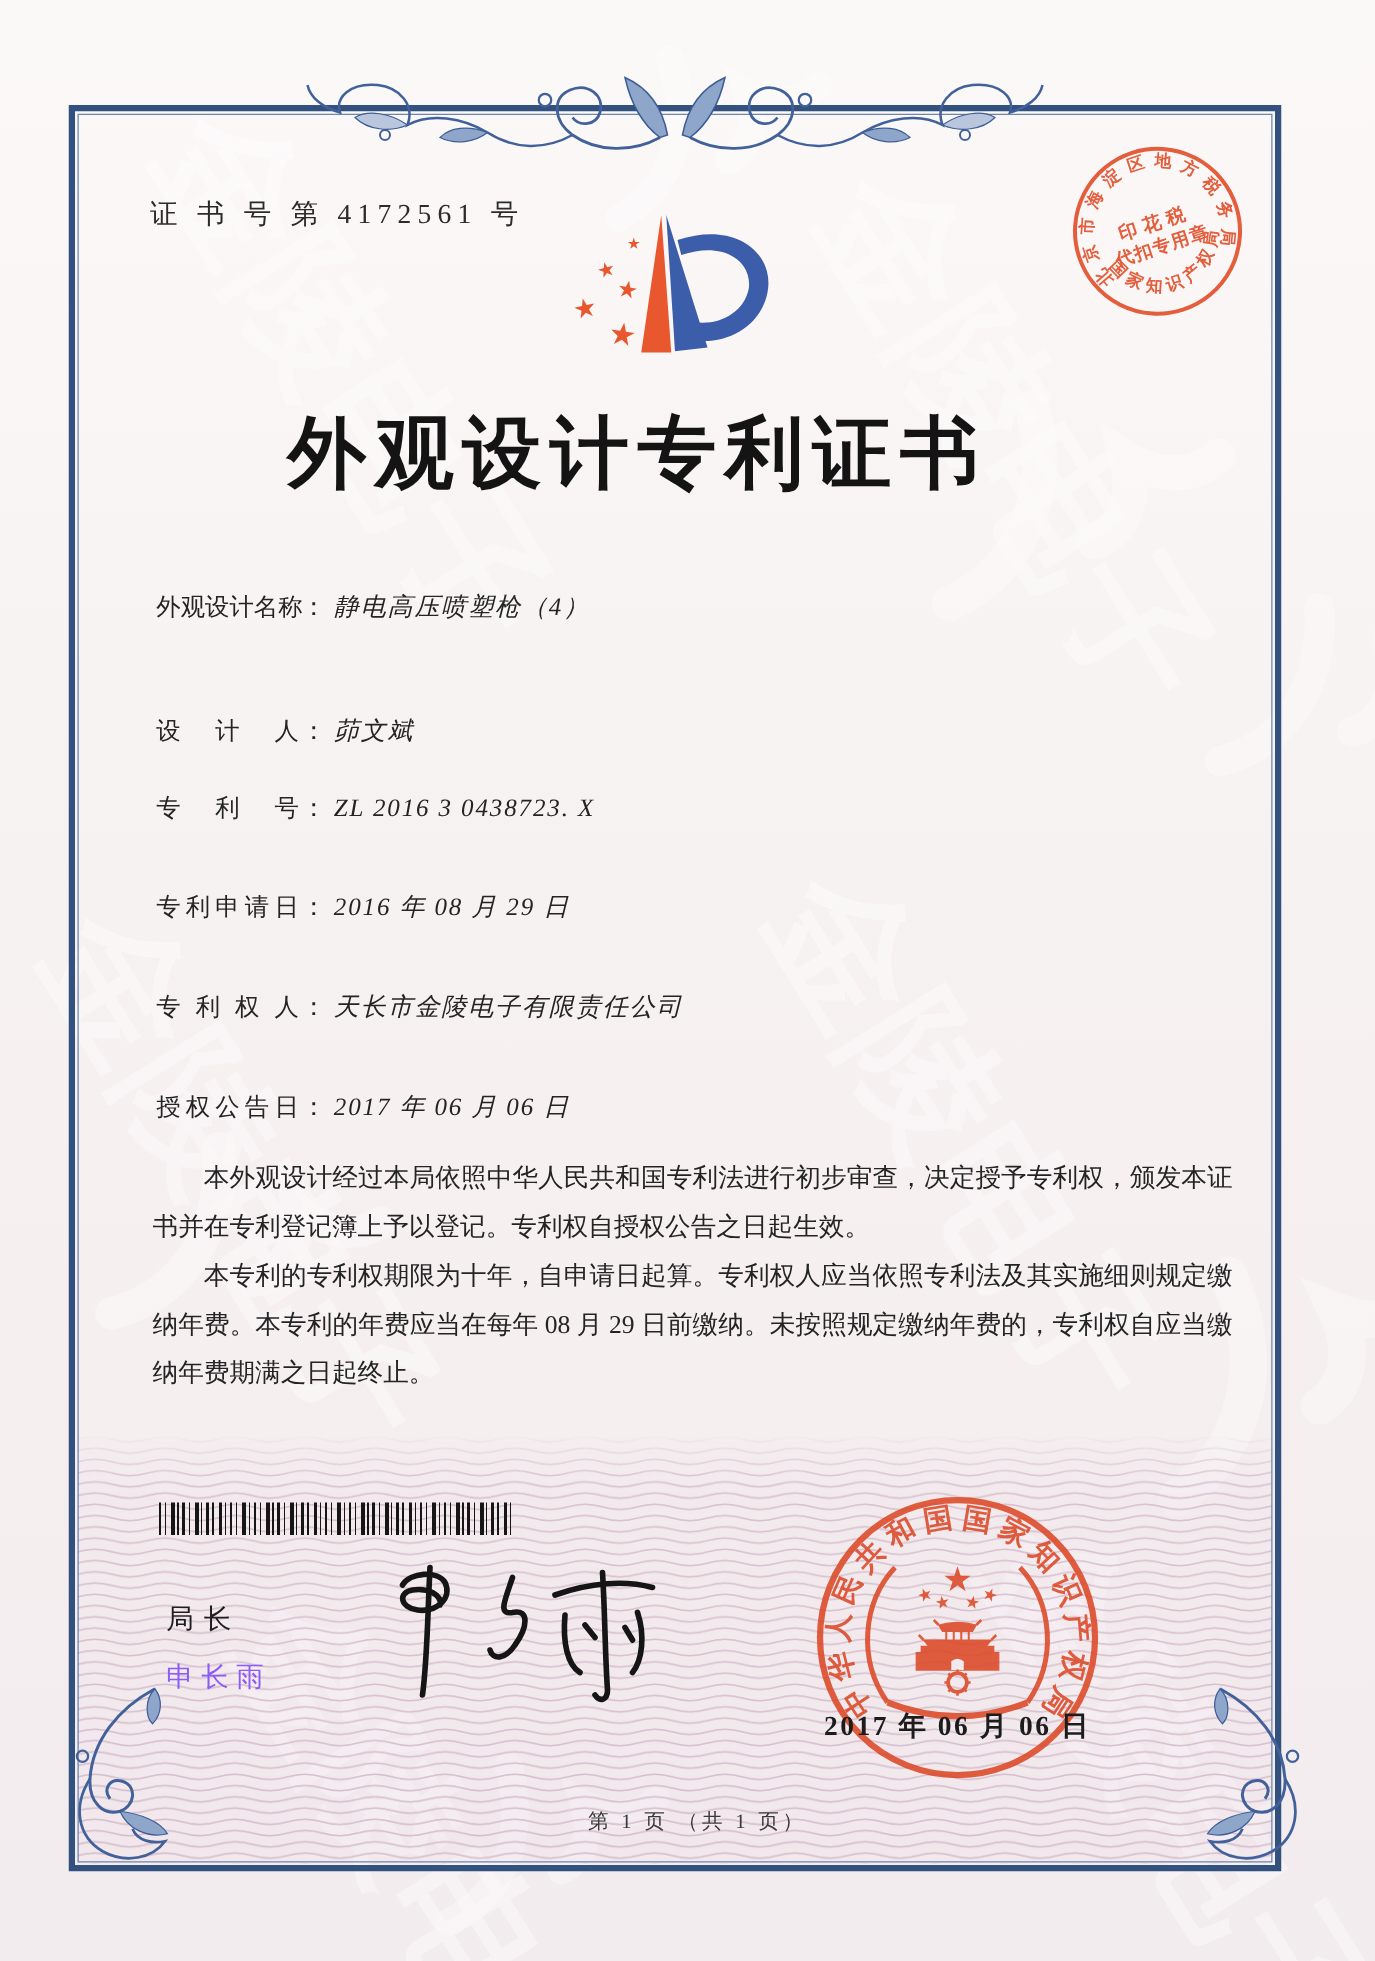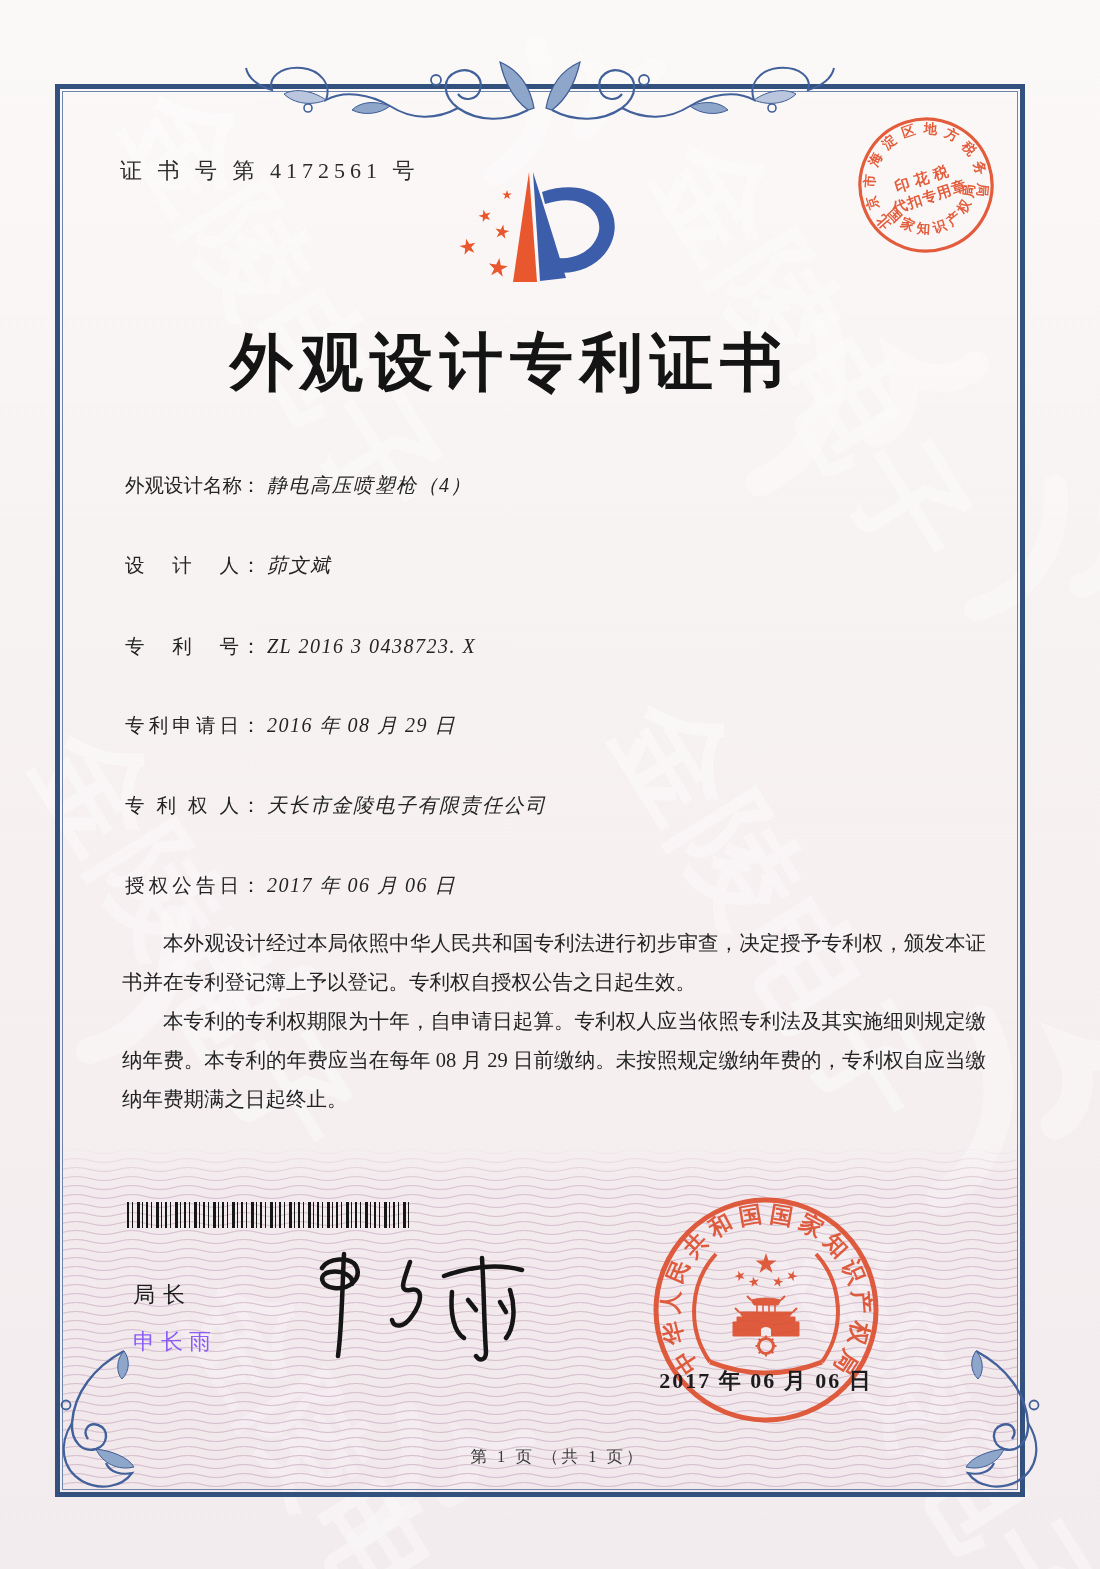--- a/index.html
+++ b/index.html
@@ -147,21 +147,21 @@
     <polygon points="14.2,68.7 17.3,74.0 23.4,72.8 19.2,77.3 22.3,82.7 16.7,80.2 12.5,84.8 13.2,78.6 7.5,76.1 13.6,74.8"></polygon>
     <polygon points="47.4,88.1 48.7,95.3 55.8,96.3 49.4,99.7 50.7,106.8 45.5,101.8 39.1,105.2 42.2,98.7 37.0,93.6 44.2,94.6"></polygon>
   </g>
 </svg>
 
 <div class="abs title">外观设计专利证书</div>
 
 <div class="abs frow" style="top:472px;">
   <span class="flabel">外观设计名称</span><span class="fcolon">：</span><span class="fvalue">静电高压喷塑枪（4）</span>
 </div>
-<div class="abs frow" style="top:552px;">
+<div class="abs frow" style="top:571px;">
   <span class="flabel">设计人</span><span class="fcolon">：</span><span class="fvalue">茆文斌</span>
 </div>
 <div class="abs frow" style="top:633px;">
   <span class="flabel">专利号</span><span class="fcolon">：</span><span class="fvalue">ZL 2016 3 0438723. X</span>
 </div>
 <div class="abs frow" style="top:712px;">
   <span class="flabel">专利申请日</span><span class="fcolon">：</span><span class="fvalue">2016 年 08 月 29 日</span>
 </div>
 <div class="abs frow" style="top:792px;">
   <span class="flabel">专利权人</span><span class="fcolon">：</span><span class="fvalue">天长市金陵电子有限责任公司</span>

